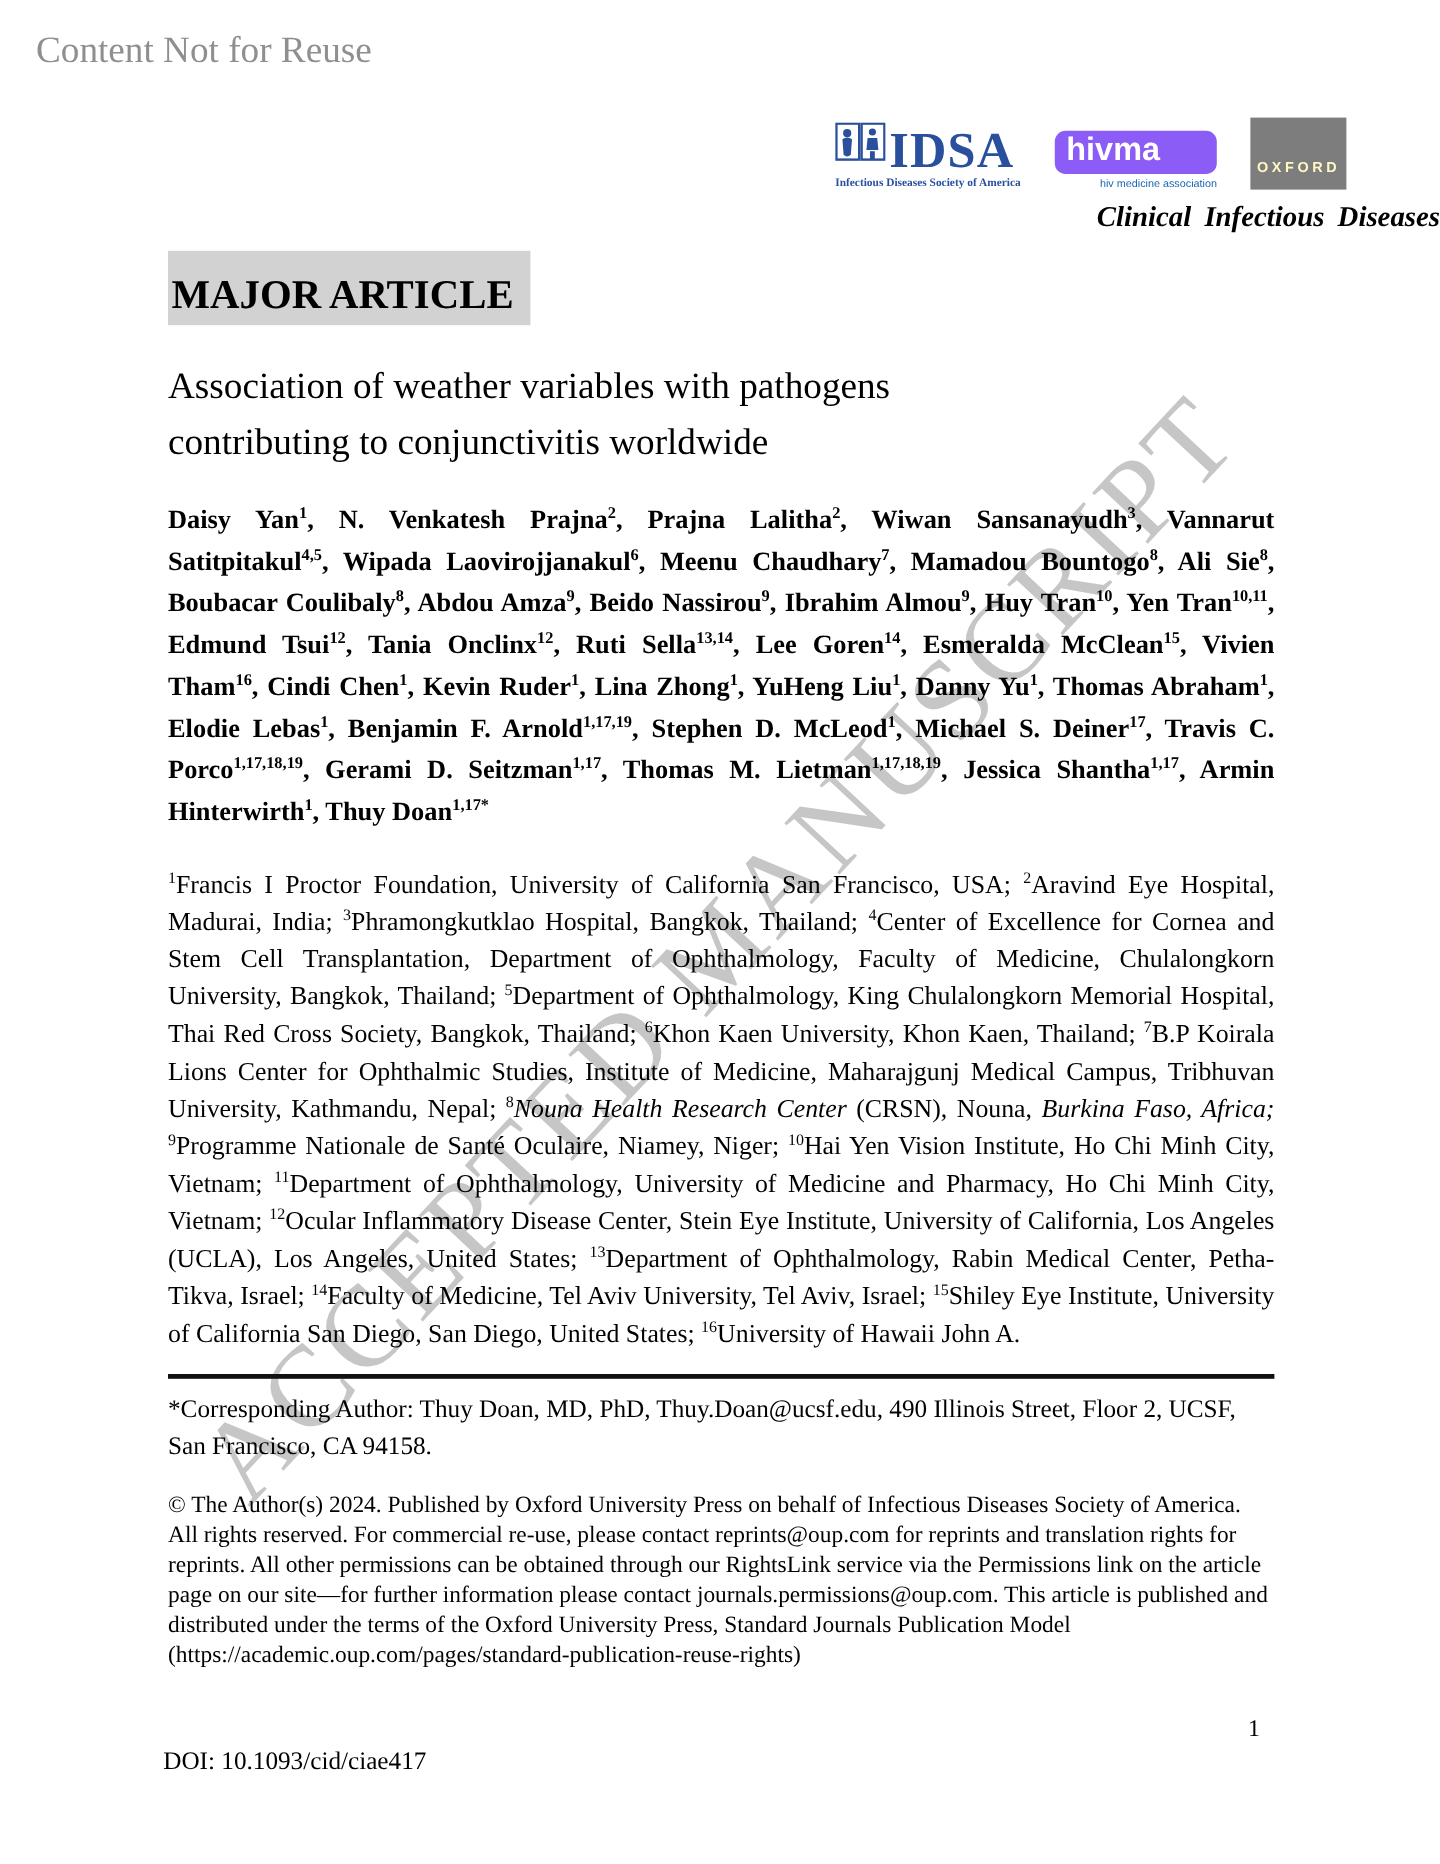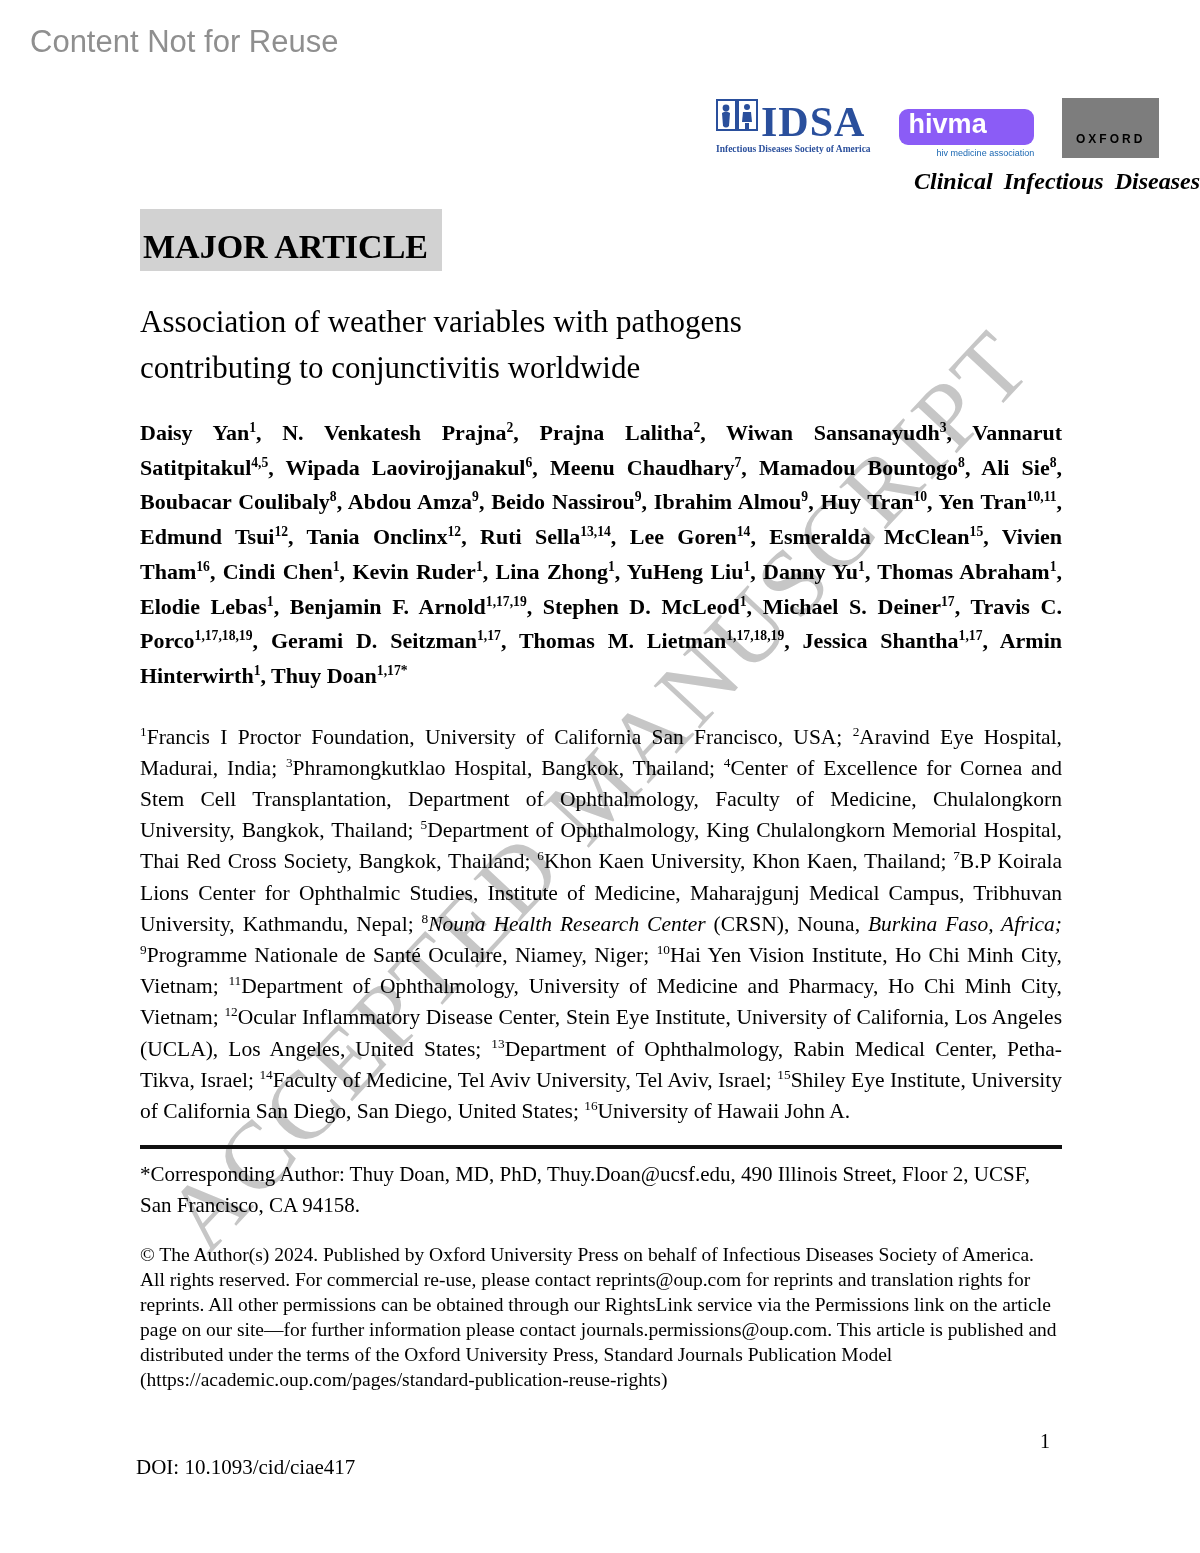--- a/index.html
+++ b/index.html
@@ -2,40 +2,40 @@
 <html><head>
 <meta charset="utf-8">
 <style>
   html,body { margin:0; padding:0; background:#ffffff; }
   .page {
     position:relative; width:1200px; height:1553px; background:#ffffff;
     overflow:hidden; font-family:"Liberation Serif", serif; color:#000;
   }
   .reuse-note {
     position:absolute; top:24px; left:30px; z-index:3;
-    font-family:Liberation Sans, sans-serif; font-size:31px; color:#8f8f8f;
+    font-family:Liberation Serif, serif; font-size:31px; color:#8f8f8f;
   }
   .diag-watermark {
     position:absolute; top:790px; left:598px; z-index:0;
     transform:translate(-50%,-50%) rotate(-47deg);
     font-family:"Liberation Serif", serif; font-size:96px; letter-spacing:4px;
     color:#c6c6c6; white-space:nowrap; font-weight:normal;
   }
   .content { position:relative; z-index:1; }
 
   
-  .logo-row { position:absolute; top:94px; left:716px; display:flex; align-items:center; gap:28px; z-index:2; }
+  .logo-row { position:absolute; top:94px; left:696px; display:flex; align-items:flex-end; gap:28px; z-index:2; }
   .logo-idsa { display:flex; flex-direction:column; }
   .idsa-top { display:flex; align-items:flex-end; gap:3px; }
   .idsa-text { font-family:"Liberation Serif", serif; font-weight:bold; font-size:42px; line-height:0.85; color:#2a4f9c; letter-spacing:1px; }
   .idsa-tagline { font-family:"Liberation Serif", serif; font-weight:bold; font-size:9.5px; color:#2a4f9c; margin-top:3px; white-space:nowrap; }
   .logo-hivma { display:flex; flex-direction:column; margin-top:15px; }
   .hivma-box { background:#8b5cf6; color:#fff; font-family:"Liberation Sans", sans-serif; font-weight:bold; font-size:27px; line-height:1; padding:2px 10px 7px; border-radius:9px; }
   .hivma-tagline { color:#1a67b2; font-family:"Liberation Sans", sans-serif; font-size:9px; margin-top:3px; white-space:nowrap;padding-left:38px; }
-  .logo-oxford { width:97px; height:60px; background:#7d7d7d; color:#000000; font-family:"Liberation Sans", sans-serif; font-size:12px; font-weight:bold; letter-spacing:3px; display:flex; align-items:flex-end; justify-content:center; padding-bottom:12px; box-sizing:border-box; margin-top:3px; }
+  .logo-oxford { width:80px; height:60px; background:#7d7d7d; color:#fef9c3; font-family:"Liberation Sans", sans-serif; font-size:12px; font-weight:bold; letter-spacing:3px; display:flex; align-items:flex-end; justify-content:center; padding-bottom:12px; box-sizing:border-box; margin-top:3px; }
 
   .journal { margin:168px 0 12px 140px; font-size:24px; font-weight:bold; font-style:italic; word-spacing:5px;text-align:right; }
   .article-type { margin:14px 0 0 140px; }
   .article-type span { display:inline-block; background:#d2d2d2; font-size:34px; font-weight:bold; line-height:1.2; padding:18px 14px 3px 3px; }
 
   .title { width:922px; margin:28px 0 0 140px; text-align:left; font-size:31px; font-weight:normal; line-height:1.5; }
   .title span { display:block; }
 
   .authors { width:922px; margin:24px 0 0 140px; font-size:22px; font-weight:bold; text-align:justify; line-height:1.58; }
   .affiliations { width:922px; margin:28px 0 0 140px; font-size:21.5px; text-align:justify; line-height:1.45; }

